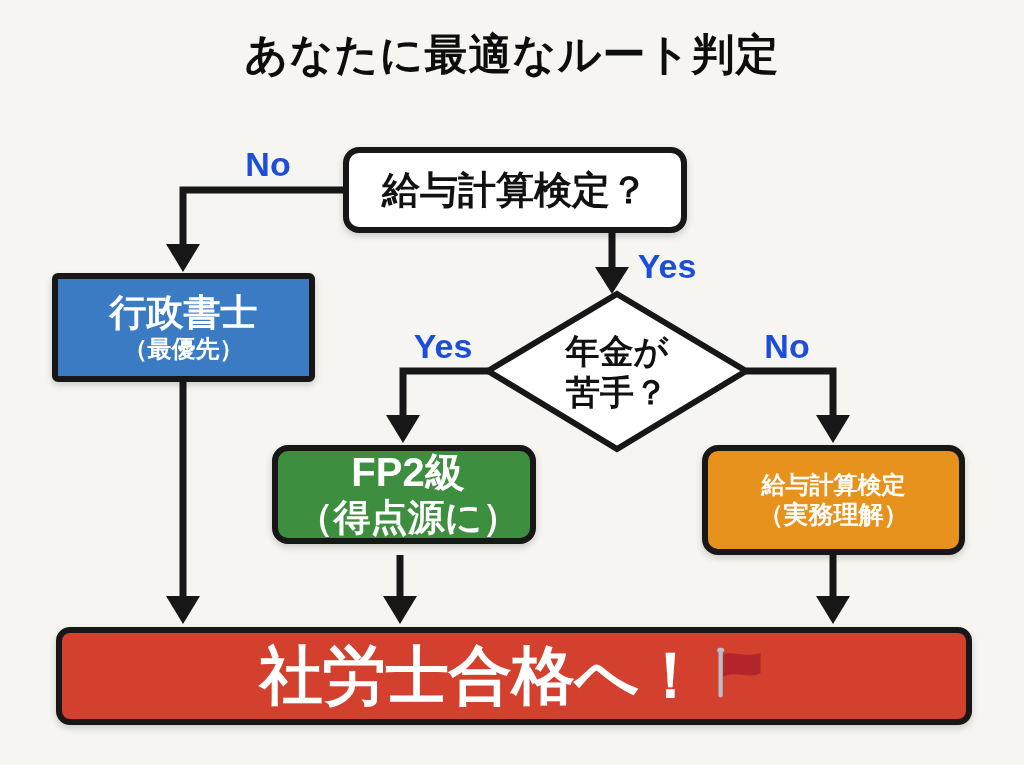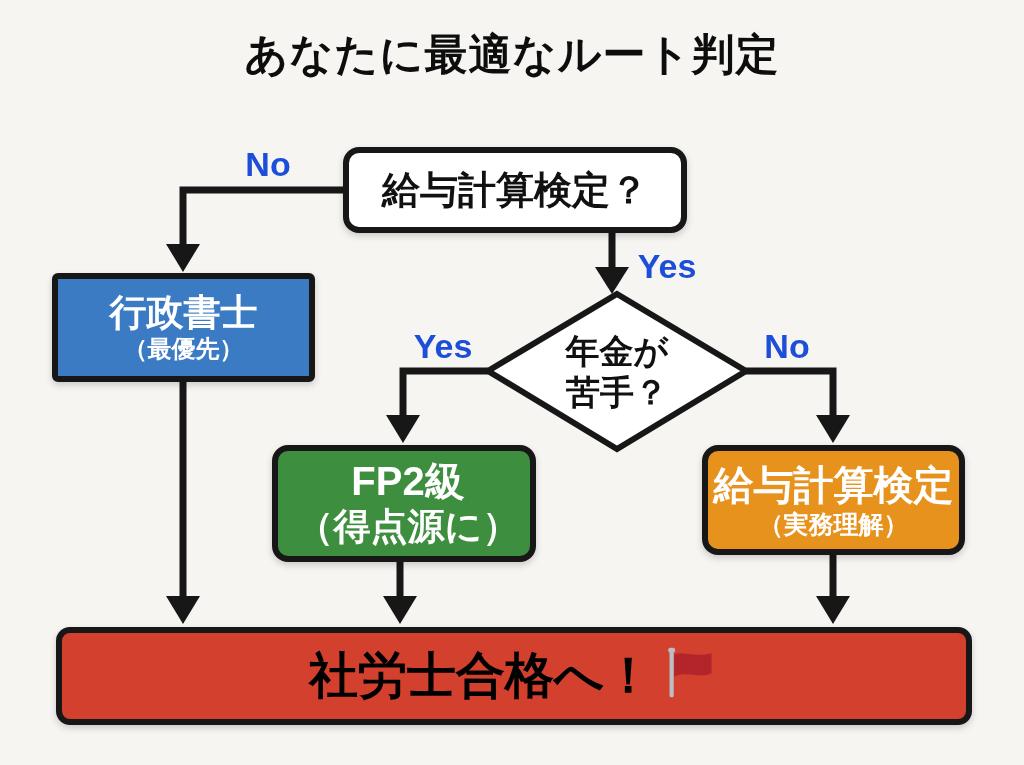--- a/index.html
+++ b/index.html
@@ -38,38 +38,38 @@
     display: flex;
     flex-direction: column;
     align-items: center;
     justify-content: center;
     text-align: center;
     box-shadow: 0 3px 7px rgba(0,0,0,0.18);
   }
   .node-start { left: 343px; top: 147px; width: 344px; height: 86px; background: var(--white_box, #fff); }
   .node-start .l1 { font-size: 38px; font-weight: bold; color: #111; }
   .node-gyosei { left: 52px; top: 273px; width: 263px; height: 109px; background: var(--blue, #3a7bc4); border-radius: 6px; }
-  .node-fp2 { left: 272px; top: 445px; width: 264px; height: 117px; background: var(--green, #3e8e3f); padding-left: 8px; }
+  .node-fp2 { left: 272px; top: 445px; width: 264px; height: 99px; background: var(--green, #3e8e3f); padding-left: 8px; }
   .node-kyuyo { left: 702px; top: 445px; width: 263px; height: 110px; background: var(--orange, #e8921e); }
   .node-goal {
     left: 56px; top: 627px; width: 916px; height: 98px;
     background: var(--red, #d4402e);
     flex-direction: row;
     gap: 10px;
     border-radius: 14px;
   }
   .colored .l1 { color: #fff; font-weight: bold; line-height: 1.2; }
   .colored .l2 { color: #fff; font-weight: bold; line-height: 1.2; }
   .node-gyosei .l1 { font-size: 37px; }
   .node-gyosei .l2 { font-size: 24px; }
   .node-fp2 .l1 { font-size: 40px; }
   .node-fp2 .l2 { font-size: 37px; }
-  .node-kyuyo .l1 { font-size: 40px; }
+  .node-kyuyo .l1 { font-size: 24px; }
   .node-kyuyo .l2 { font-size: 25px; }
-  .goal-label { font-size: 49px; font-weight: bold; color: #000000; }
+  .goal-label { font-size: 63px; font-weight: bold; color: #ffffff; }
   .decision-text {
     position: absolute;
     left: 520px; top: 329px; width: 194px; height: 86px;
     display: flex; flex-direction: column;
     align-items: center; justify-content: center;
     font-size: 34px; font-weight: bold; color: #111;
     line-height: 1.22; text-align: center;
   }
   .edge-label {
     position: absolute;

